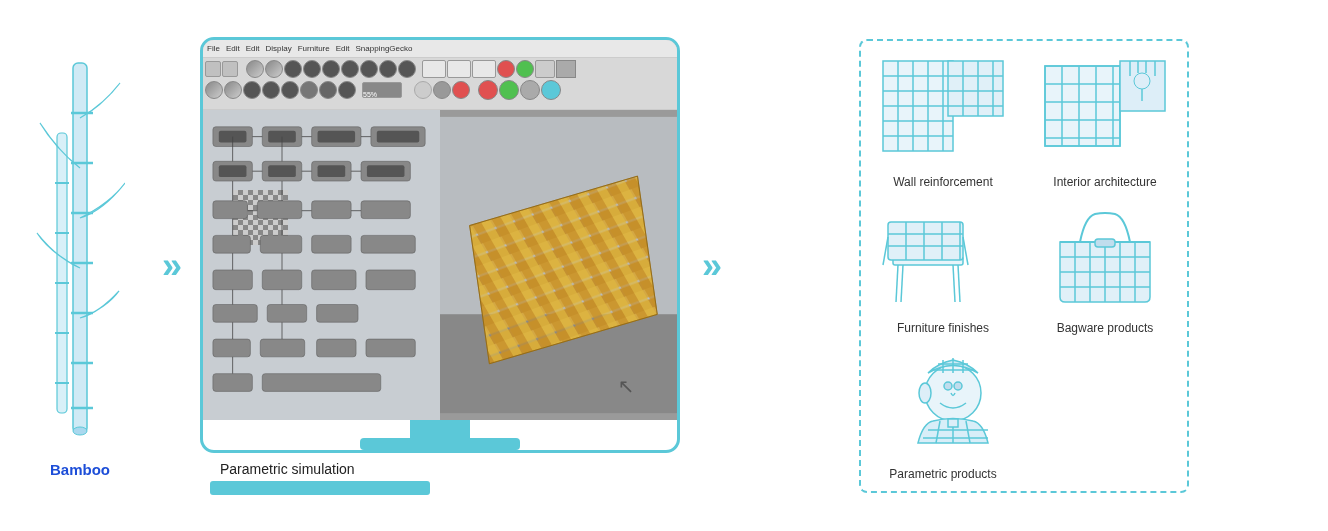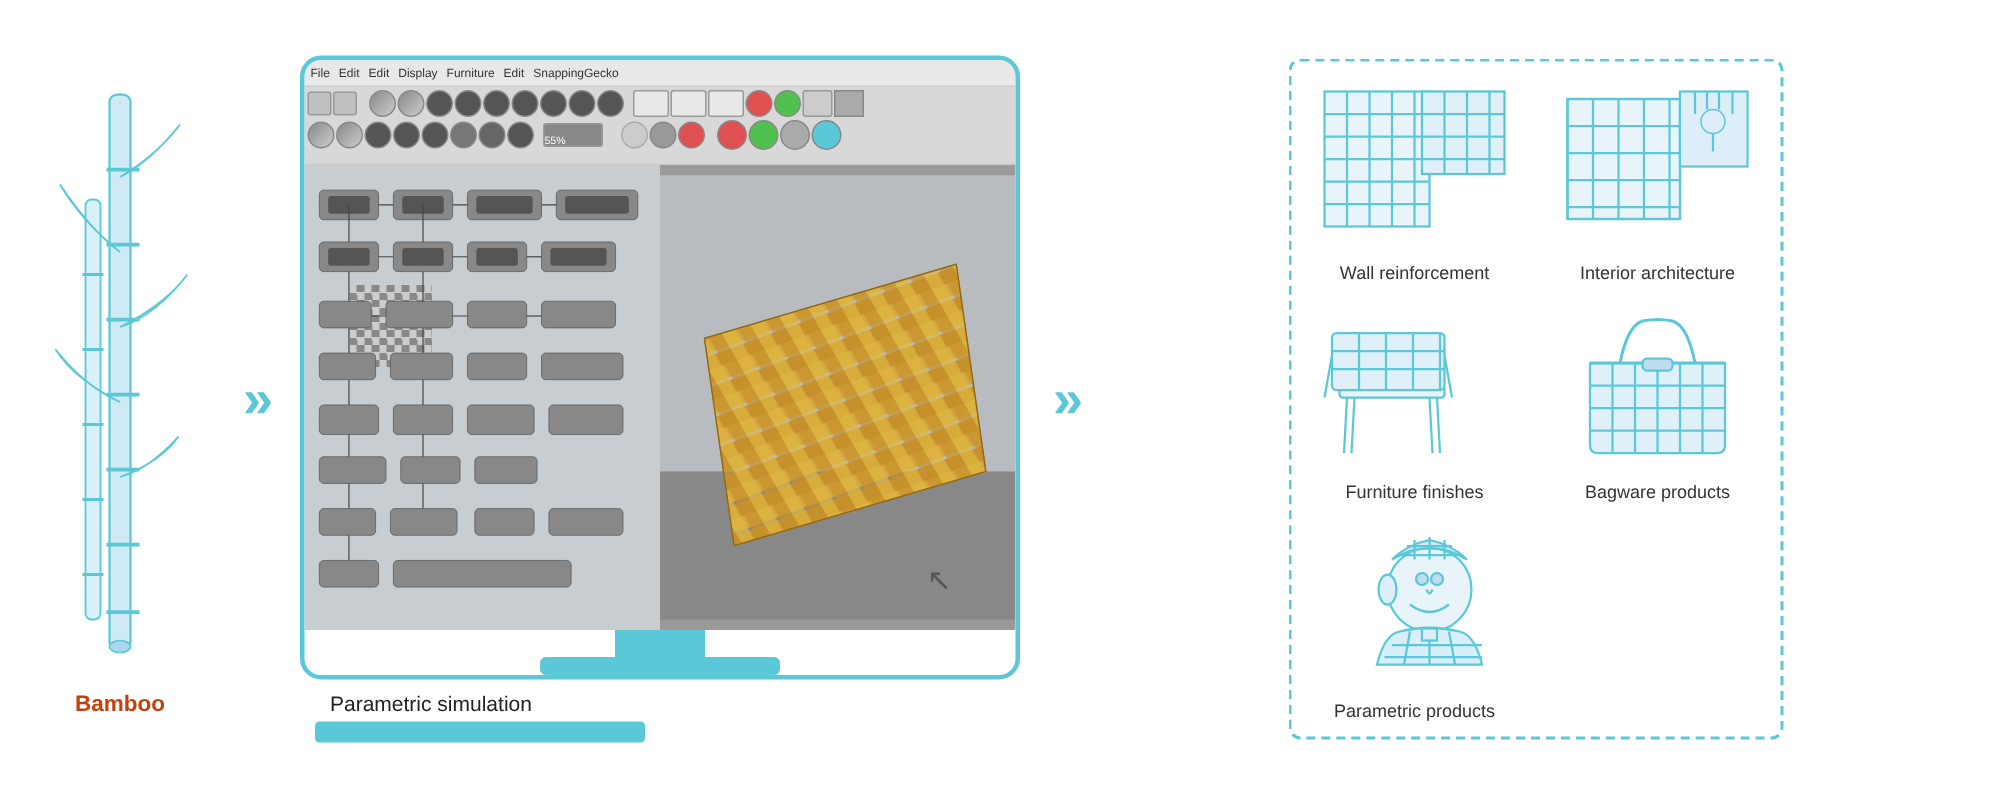--- a/index.html
+++ b/index.html
@@ -24,21 +24,21 @@
       flex-shrink: 0;
     }
     .bamboo-illustration {
       width: 90px;
       height: 400px;
     }
     .bamboo-label {
       font-weight: bold;
       font-size: 15px;
       margin-top: 8px;
-      color: #c2410c;
+      color: #1d4ed8;
     }
 
     
     .arrow-section {
       display: flex;
       align-items: center;
       justify-content: center;
       width: 60px;
       flex-shrink: 0;
     }

